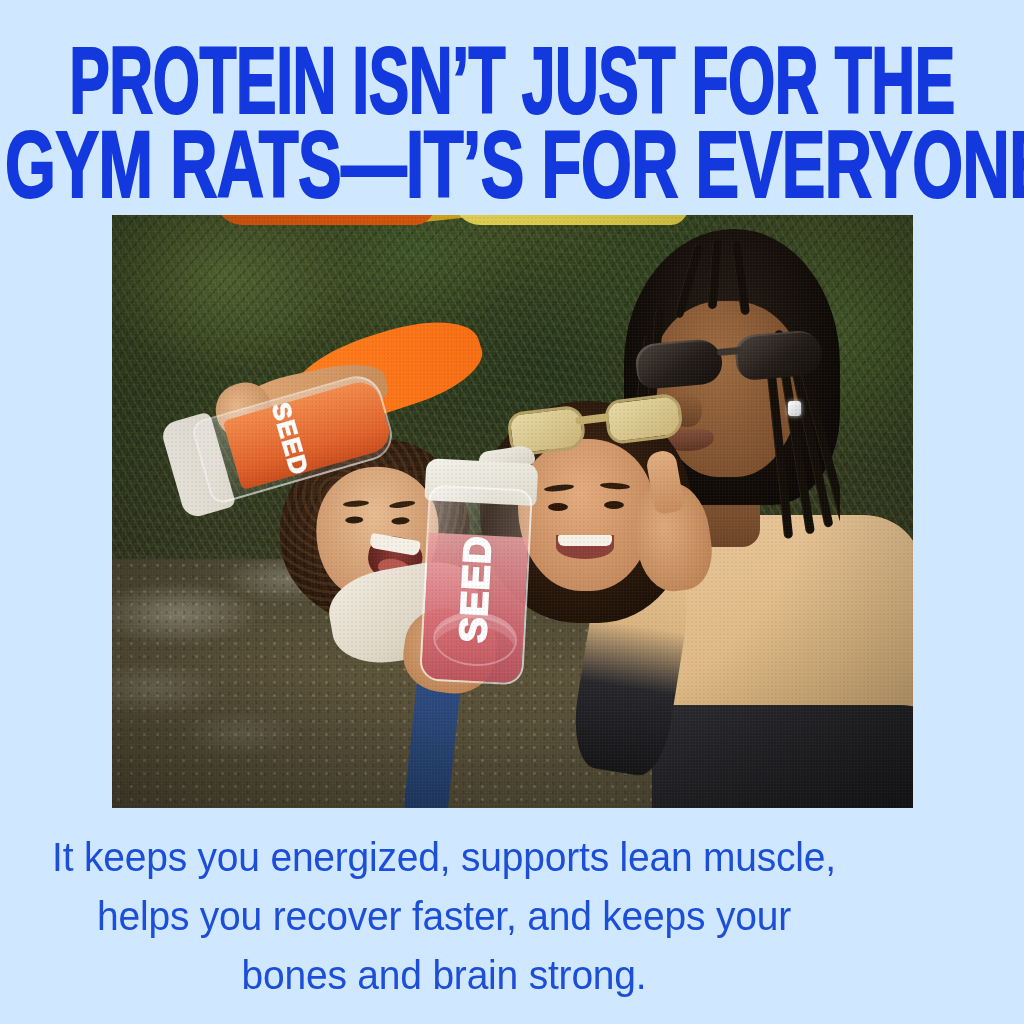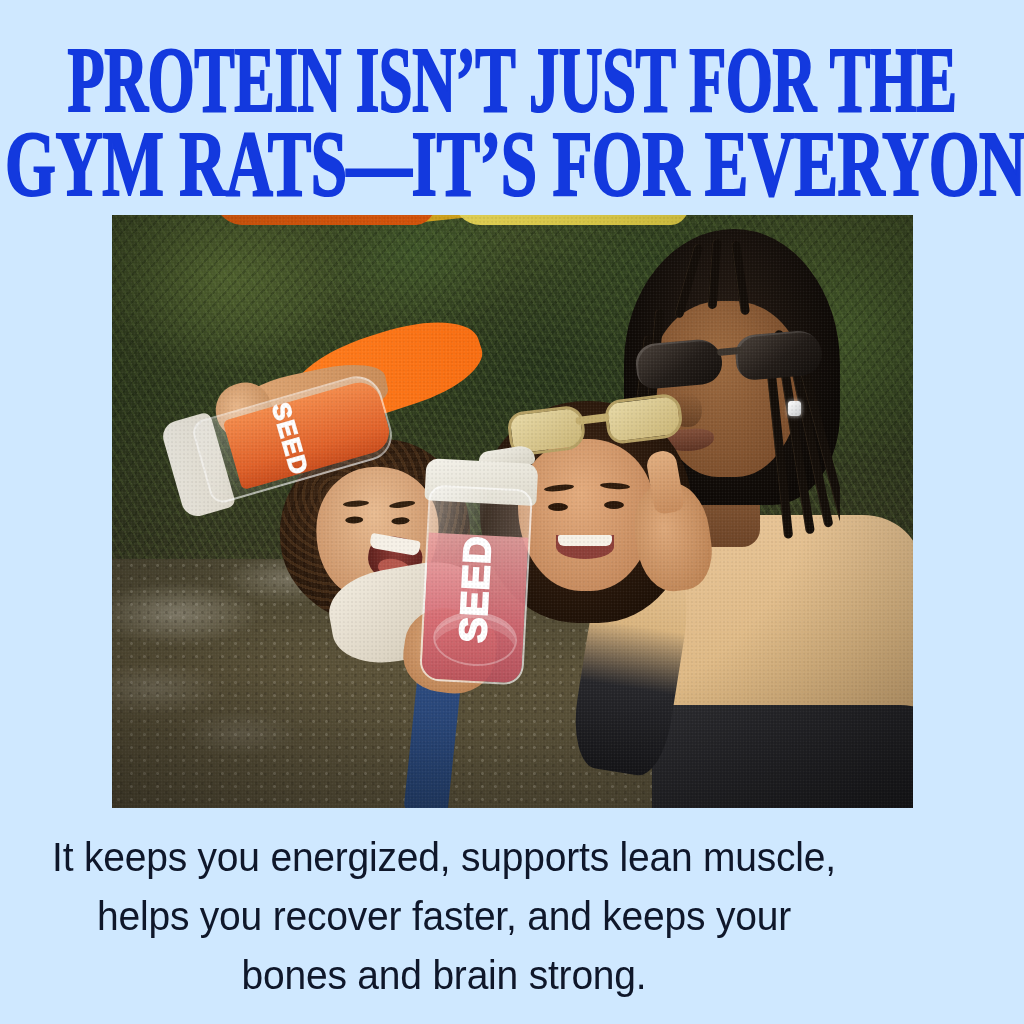--- a/index.html
+++ b/index.html
@@ -18,21 +18,21 @@
   }
 
   
   .headline {
     position: absolute;
     top: 34px;
     left: 0;
     width: 1024px;
     text-align: center;
     color: #1339DE;
-    font-family: Liberation Serif, serif;
+    font-family: Liberation Sans, sans-serif;
     font-weight: 700;
     font-style: normal;
     line-height: 0.86;
     letter-spacing: -0.5px;
     text-transform: uppercase;
     -webkit-text-stroke: 1.5px #1339DE;
   }
   .headline-line {
     display: block;
     white-space: nowrap;
@@ -520,21 +520,21 @@
     background: radial-gradient(ellipse at 50% 45%, rgba(0,0,0,0) 52%, rgba(0,0,0,.30) 100%);
   }
 
   
   .bodycopy {
     position: absolute;
     left: 0;
     top: 828px;
     width: 888px;
     text-align: center;
-    color: #0f172a;
+    color: #1d4ed8;
     font-family: "Liberation Sans", sans-serif;
     font-weight: 400;
     font-size: 41px;
     line-height: 1.44;
     letter-spacing: -0.2px;
   }
   .bodycopy span {
     display: block;
     white-space: nowrap;
     transform: scaleX(0.95);

